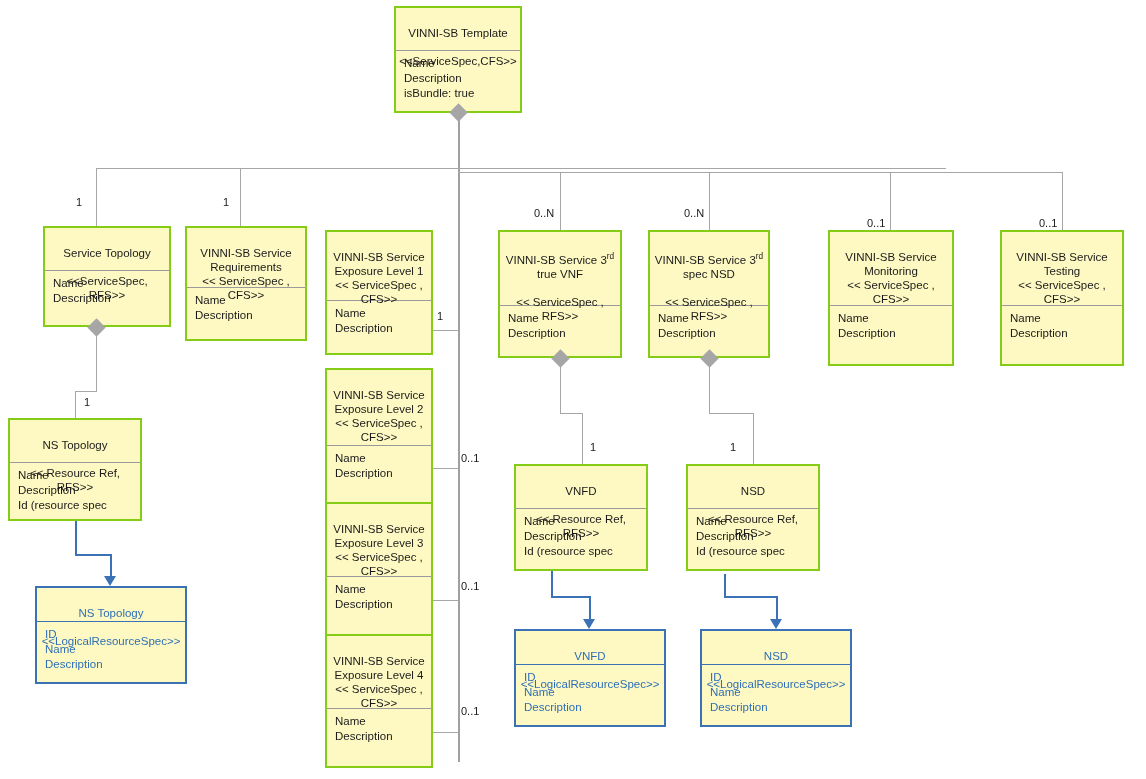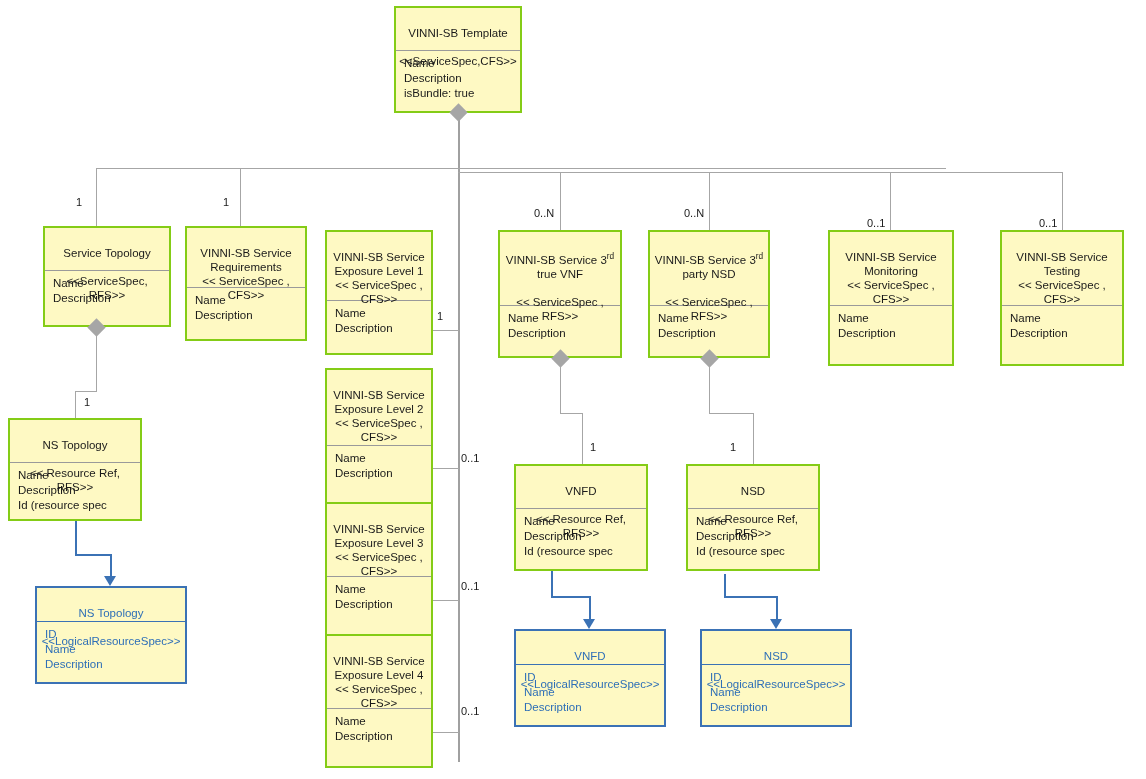--- a/index.html
+++ b/index.html
@@ -292,21 +292,21 @@
       <span><span>VINNI-SB Service 3</span><sup>rd</sup><br><span>true VNF</span></span><br>
       <span>&lt;&lt; ServiceSpec ,
 RFS&gt;&gt;</span>
     </div>
     <div class="uml-body">Name
 Description</div>
   </div>
 
   <div class="uml-box" style="left:648px; top:230px; width:122px; height:128px;">
     <div class="uml-head" style="height:74px;">
-      <span><span>VINNI-SB Service 3</span><sup>rd</sup><br><span>party NSD</span></span><br>
+      <span><span>VINNI-SB Service 3</span><sup>rd</sup><br><span>spec NSD</span></span><br>
       <span>&lt;&lt; ServiceSpec ,
 RFS&gt;&gt;</span>
     </div>
     <div class="uml-body">Name
 Description</div>
   </div>
 
   <div class="uml-box" style="left:514px; top:464px; width:134px; height:107px;">
     <div class="uml-head" style="height:43px;">
       <span>VNFD</span><br>

